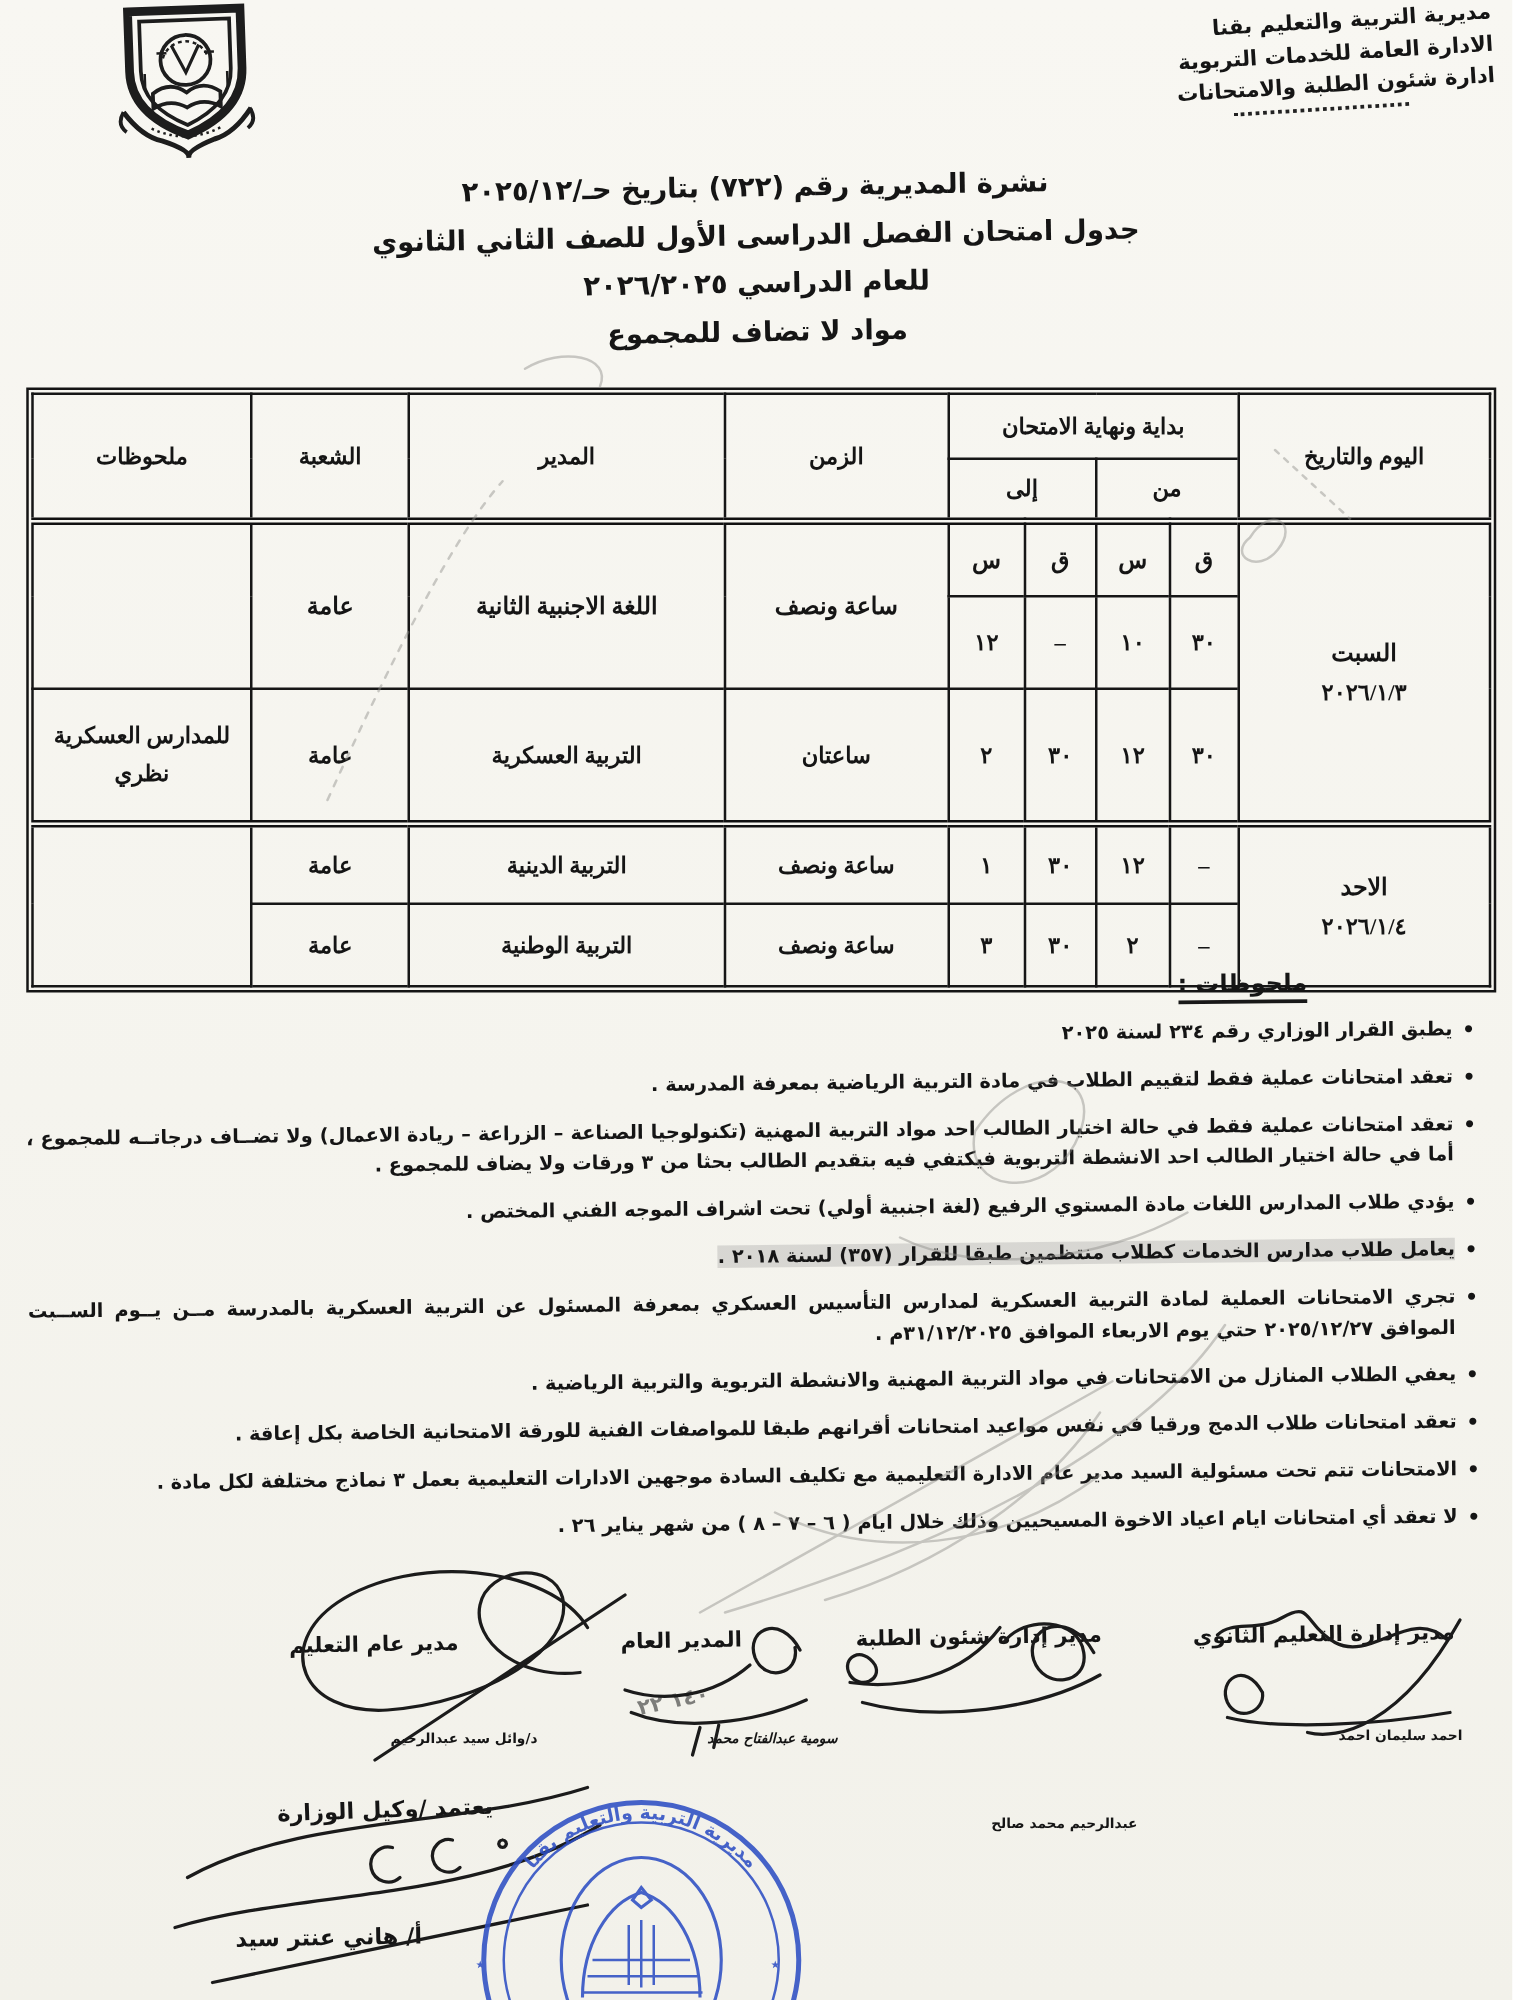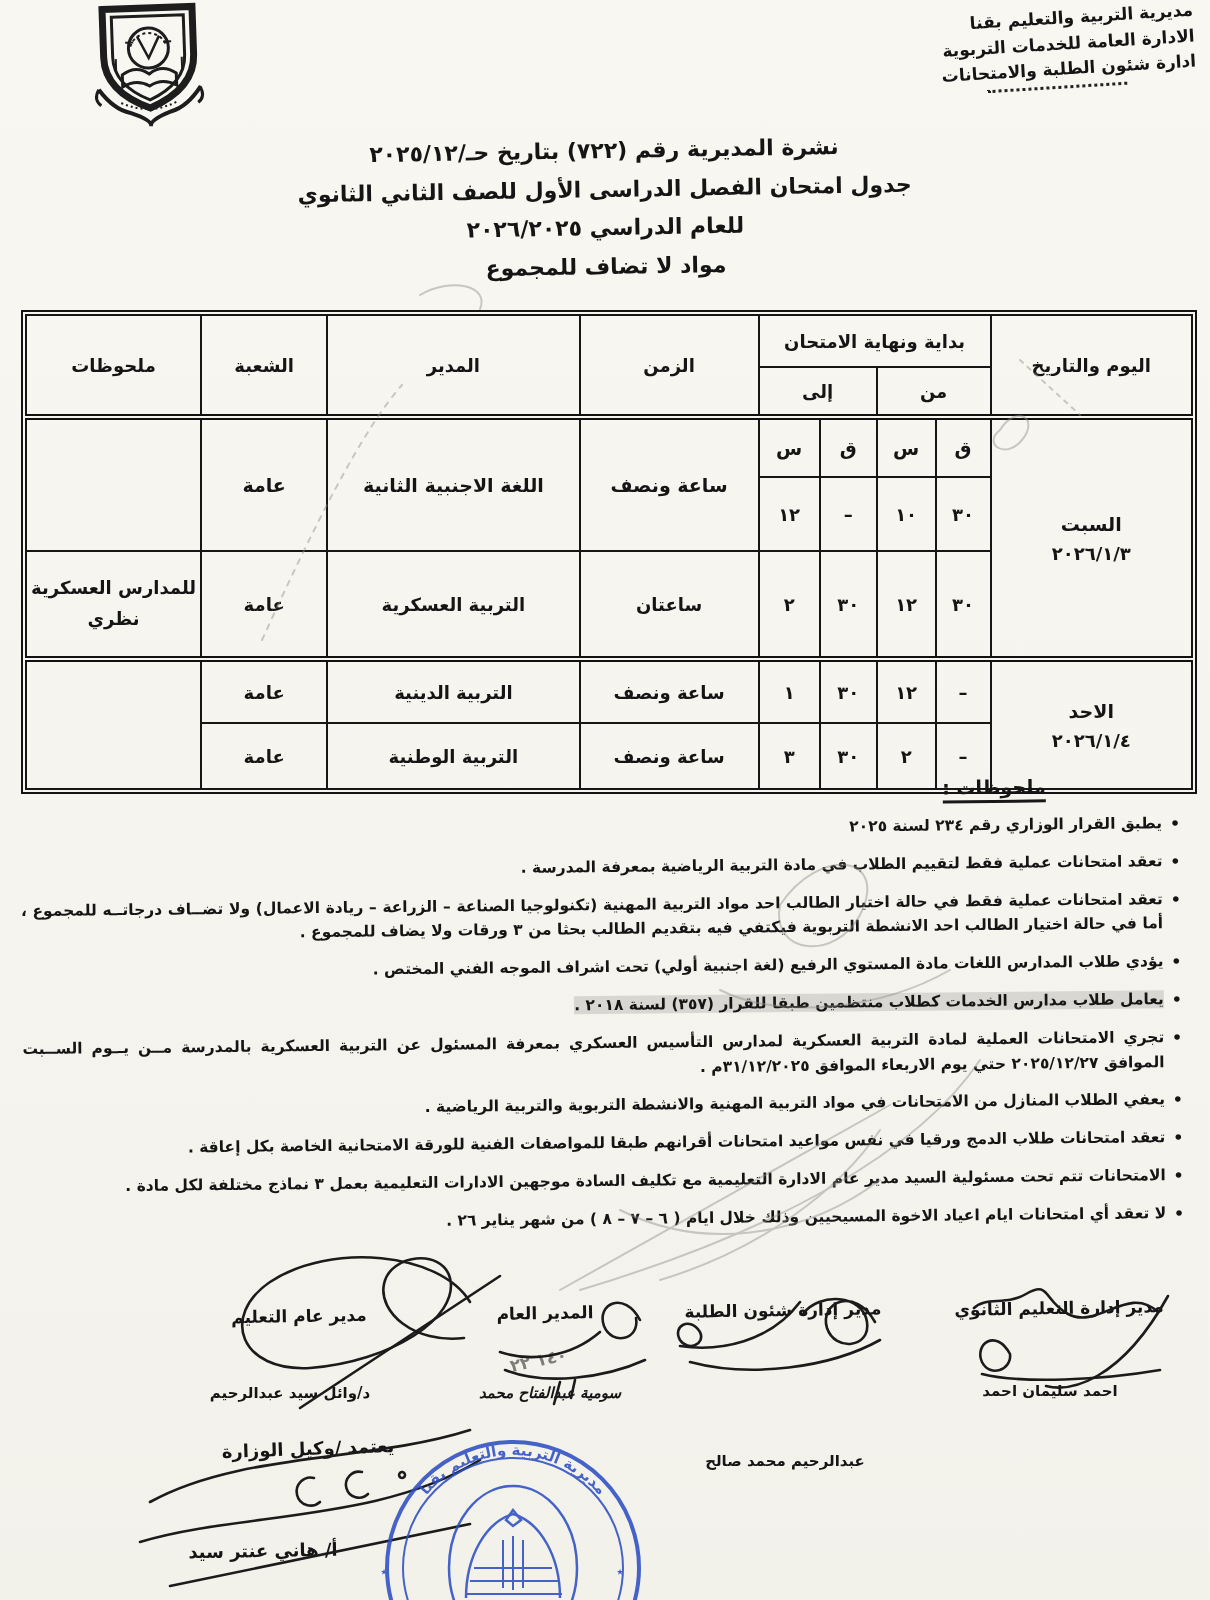--- a/index.html
+++ b/index.html
@@ -25,21 +25,21 @@
   .t2{font-size:22px;}
   .t4{letter-spacing:.5px;}
   
   .table-wrap{
     position:absolute; top:310px; left:21px; width:1168px;
     border:2px solid #141414; padding:2px; background:transparent;
   }
   table.sched{border-collapse:collapse; table-layout:fixed; width:100%;}
   .sched td,.sched th{
     border:2px solid #161616; text-align:center; vertical-align:middle;
-    font-weight:700; padding:1px; font-size:18px;
+    font-weight:700; padding:1px; font-size:18px;font-family:Liberation Serif, serif;
   }
   .sched th{font-size:18px;}
   tr.hdr1 th{height:48px;}
   tr.hdr2 th{height:44px;border-radius:12px;}
   .thicksep{border-bottom:6px double #111 !important;}
   .thicktop td{border-top:6px double #111 !important;}
   tr.mini td{height:54px; font-size:19px;}
   tr.rA td{height:70px;}
   tr.rB td{height:102px;}
   tr.rC td{height:58px;}
@@ -57,21 +57,21 @@
   ul.notelist{list-style:none; margin:0; padding:0 6px 0 0;}
   ul.notelist li{
     position:relative; margin-bottom:13px; font-size:15.5px; line-height:1.6;
     padding-right:18px; text-align:right;
   }
   ul.notelist li::before{content:"•"; position:absolute; right:0; top:0; font-size:16px;}
   ul.notelist li.just{text-align:justify;}
   ul.notelist li.smudge span{background:rgba(150,150,148,.30); box-decoration-break:clone;}
   
   .sig-col{position:absolute; text-align:center; font-size:17px;}
-  .sig-name{position:absolute; text-align:center; font-size:15px;}
+  .sig-name{position:absolute; text-align:right; font-size:11px;}
   .approve{position:absolute; font-size:18px;}
   
   .overlay{position:absolute; inset:0; pointer-events:none;}
 </style>
 </head>
 <body>
 
 <div class="page">
 
   <svg class="emblem" width="125" height="128" viewBox="0 0 125 128">

